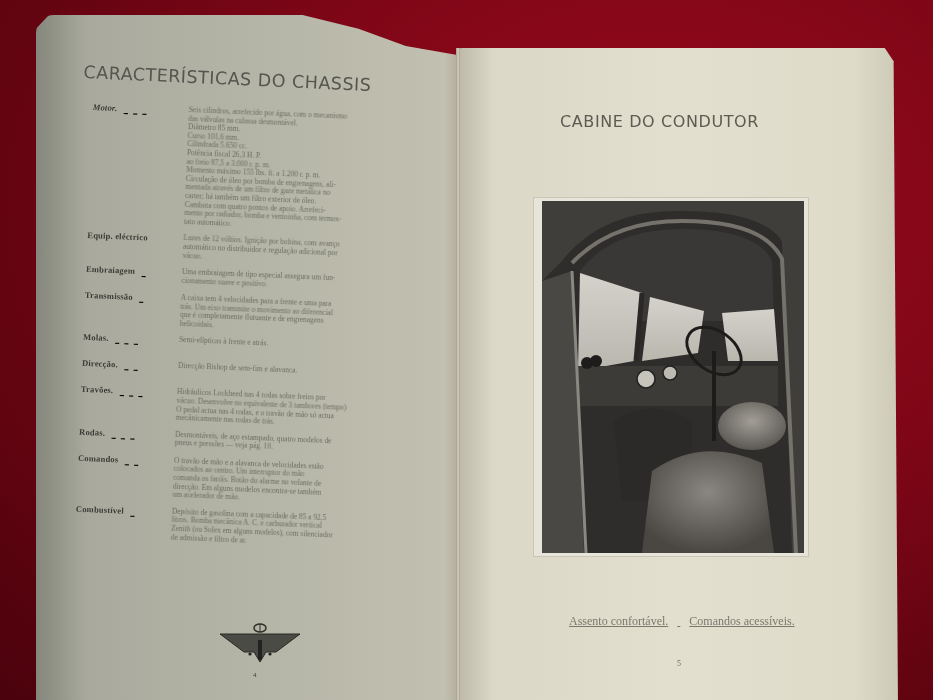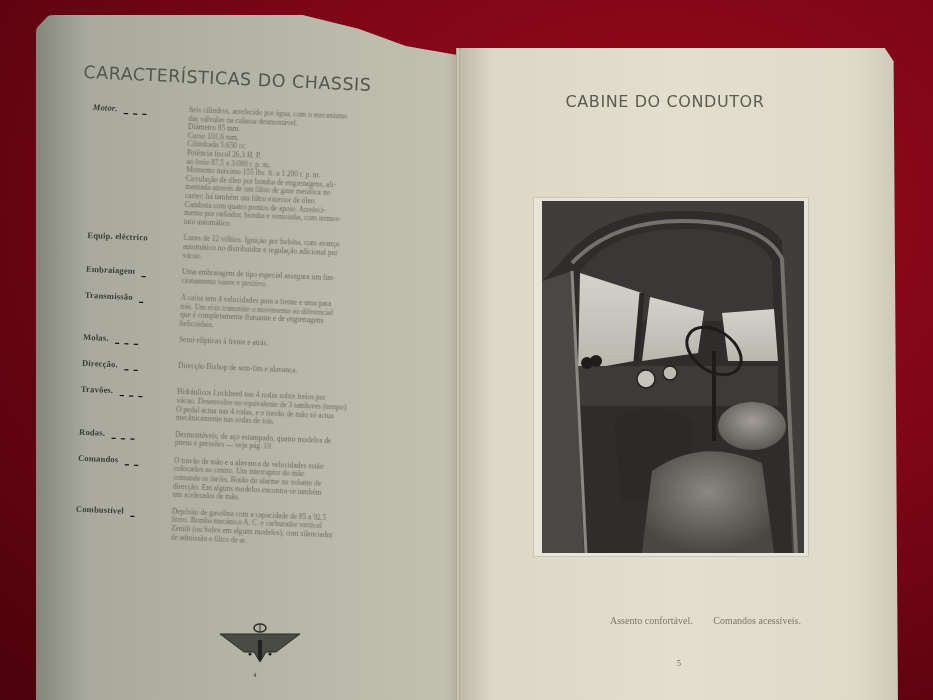--- a/index.html
+++ b/index.html
@@ -49,35 +49,35 @@
     filter: blur(0.45px);
   }
   .spec-text div { white-space:nowrap; overflow:hidden; }
   .logo {
     position:absolute; left:218px; top:622px; width:84px; height:44px;
   }
   .left-pagenum {
     position:absolute; left:253px; top:671px; font-size:7px; color:#3b3a33;
   }
   .right-title {
-    position:absolute; left:560px; top:92px; width:210px; text-align:center;
+    position:absolute; left:560px; top:112px; width:210px; text-align:left;
     font-family: "DejaVu Sans", sans-serif; font-size:16px; letter-spacing:0.6px;
     color:#5c5b52; white-space:nowrap;
   }
   .photo-frame {
     position:absolute; left:533px; top:197px; width:274px; height:358px;
     background:#e7e5da; border:1px solid #c9c6b6;
   }
   .photo {
     position:absolute; left:8px; top:3px; width:262px; height:352px; overflow:hidden;
     background:#3b3937;
   }
   .caption {
-    position:absolute; left:560px; top:614px; width:250px; text-align:right;
-    font-size:10px; line-height:14px; color:#7a786d; filter:blur(0.4px);
+    position:absolute; left:560px; top:614px; width:250px; text-align:left;
+    font-size:12px; line-height:14px; color:#7a786d; filter:blur(0.4px);text-decoration:underline;
   }
   .caption span { margin:0 9px; }
   .right-pagenum {
     position:absolute; left:677px; top:659px; font-size:8px; color:#6b695f;
   }
 </style>
 </head>
 <body>
 
 <div class="page page-left"></div>

